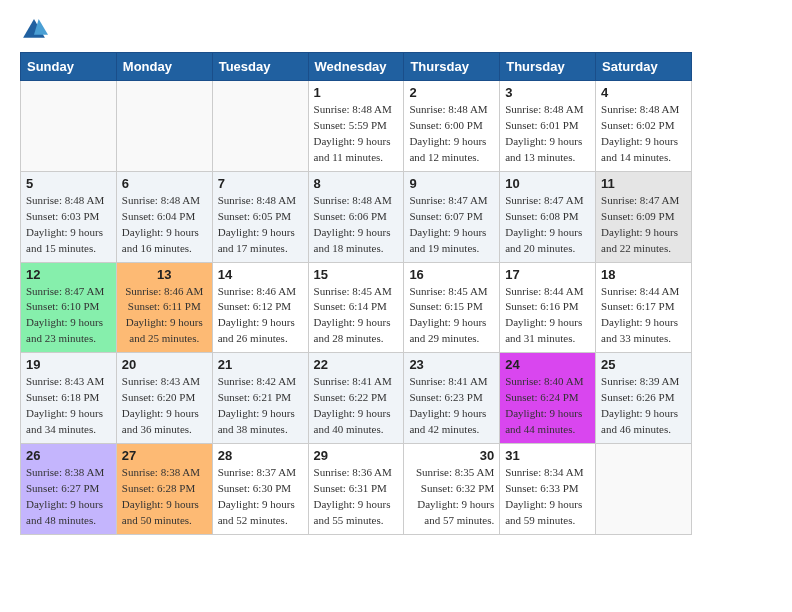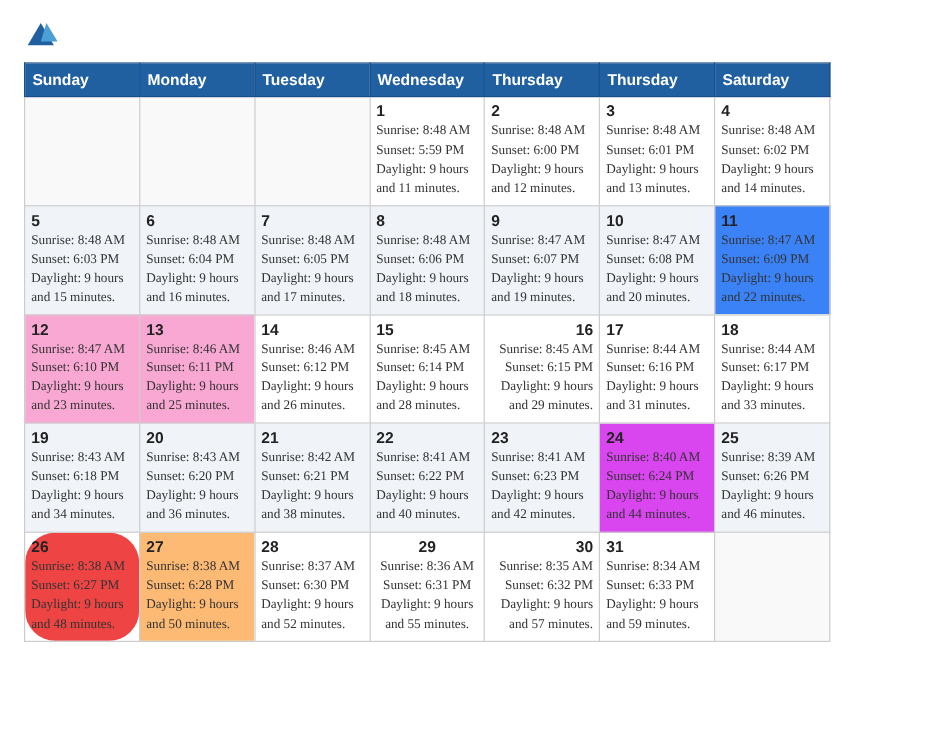--- a/index.html
+++ b/index.html
@@ -165,43 +165,43 @@
             <div class="day-info">Sunrise: 8:48 AM<br>Sunset: 6:06 PM<br>Daylight: 9 hours and 18 minutes.</div>
           </td>
           <td style="background: rgb(240, 244, 248);">
             <span class="day-number">9</span>
             <div class="day-info">Sunrise: 8:47 AM<br>Sunset: 6:07 PM<br>Daylight: 9 hours and 19 minutes.</div>
           </td>
           <td style="background: rgb(240, 244, 248);">
             <span class="day-number">10</span>
             <div class="day-info">Sunrise: 8:47 AM<br>Sunset: 6:08 PM<br>Daylight: 9 hours and 20 minutes.</div>
           </td>
-          <td style="background: #3b82f6;">
+          <td style="background: #e5e5e5;">
             <span class="day-number">11</span>
             <div class="day-info">Sunrise: 8:47 AM<br>Sunset: 6:09 PM<br>Daylight: 9 hours and 22 minutes.</div>
           </td>
         </tr>
         <tr>
-          <td style="background: #f9a8d4;">
+          <td style="background: #86efac;">
             <span class="day-number">12</span>
             <div class="day-info">Sunrise: 8:47 AM<br>Sunset: 6:10 PM<br>Daylight: 9 hours and 23 minutes.</div>
           </td>
-          <td style="background: #f9a8d4;">
+          <td style="background: #fdba74; text-align: center;">
             <span class="day-number">13</span>
             <div class="day-info">Sunrise: 8:46 AM<br>Sunset: 6:11 PM<br>Daylight: 9 hours and 25 minutes.</div>
           </td>
           <td style="background: rgb(255, 255, 255);">
             <span class="day-number">14</span>
             <div class="day-info">Sunrise: 8:46 AM<br>Sunset: 6:12 PM<br>Daylight: 9 hours and 26 minutes.</div>
           </td>
           <td style="background: rgb(255, 255, 255);">
             <span class="day-number">15</span>
             <div class="day-info">Sunrise: 8:45 AM<br>Sunset: 6:14 PM<br>Daylight: 9 hours and 28 minutes.</div>
           </td>
-          <td style="background: rgb(255, 255, 255); text-align: right;">
+          <td style="background: rgb(255, 255, 255);">
             <span class="day-number">16</span>
             <div class="day-info">Sunrise: 8:45 AM<br>Sunset: 6:15 PM<br>Daylight: 9 hours and 29 minutes.</div>
           </td>
           <td style="background: rgb(255, 255, 255);">
             <span class="day-number">17</span>
             <div class="day-info">Sunrise: 8:44 AM<br>Sunset: 6:16 PM<br>Daylight: 9 hours and 31 minutes.</div>
           </td>
           <td style="background: rgb(255, 255, 255); margin-left: 14px;">
             <span class="day-number">18</span>
             <div class="day-info">Sunrise: 8:44 AM<br>Sunset: 6:17 PM<br>Daylight: 9 hours and 33 minutes.</div>
@@ -231,33 +231,33 @@
           <td style="background: #d946ef;">
             <span class="day-number">24</span>
             <div class="day-info">Sunrise: 8:40 AM<br>Sunset: 6:24 PM<br>Daylight: 9 hours and 44 minutes.</div>
           </td>
           <td style="background: rgb(240, 244, 248);">
             <span class="day-number">25</span>
             <div class="day-info">Sunrise: 8:39 AM<br>Sunset: 6:26 PM<br>Daylight: 9 hours and 46 minutes.</div>
           </td>
         </tr>
         <tr>
-          <td style="background: #ef4444; border-radius: 25px;">
+          <td style="background: #c4b5fd;">
             <span class="day-number">26</span>
             <div class="day-info">Sunrise: 8:38 AM<br>Sunset: 6:27 PM<br>Daylight: 9 hours and 48 minutes.</div>
           </td>
           <td style="background: #fdba74;">
             <span class="day-number">27</span>
             <div class="day-info">Sunrise: 8:38 AM<br>Sunset: 6:28 PM<br>Daylight: 9 hours and 50 minutes.</div>
           </td>
           <td style="background: rgb(255, 255, 255);">
             <span class="day-number">28</span>
             <div class="day-info">Sunrise: 8:37 AM<br>Sunset: 6:30 PM<br>Daylight: 9 hours and 52 minutes.</div>
           </td>
-          <td style="background: rgb(255, 255, 255); text-align: center;">
+          <td style="background: rgb(255, 255, 255);">
             <span class="day-number">29</span>
             <div class="day-info">Sunrise: 8:36 AM<br>Sunset: 6:31 PM<br>Daylight: 9 hours and 55 minutes.</div>
           </td>
           <td style="background: rgb(255, 255, 255); text-align: right;">
             <span class="day-number">30</span>
             <div class="day-info">Sunrise: 8:35 AM<br>Sunset: 6:32 PM<br>Daylight: 9 hours and 57 minutes.</div>
           </td>
           <td style="background: rgb(255, 255, 255);">
             <span class="day-number">31</span>
             <div class="day-info">Sunrise: 8:34 AM<br>Sunset: 6:33 PM<br>Daylight: 9 hours and 59 minutes.</div>

